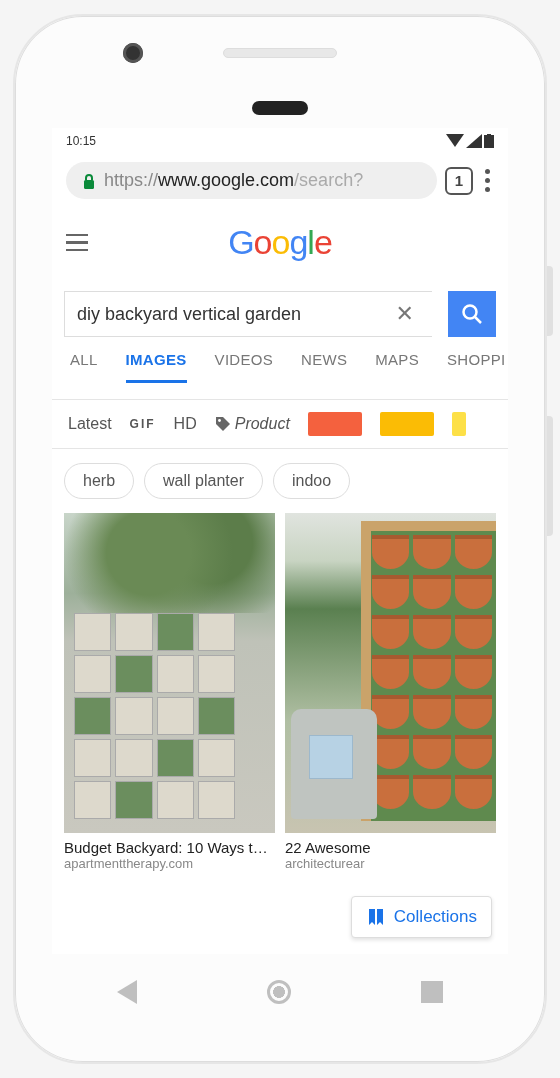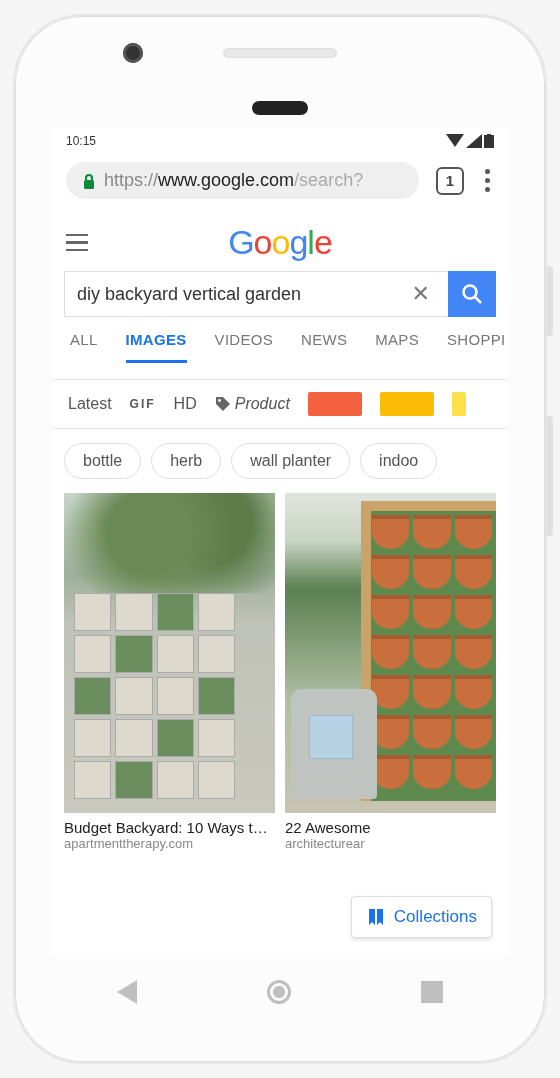--- a/index.html
+++ b/index.html
@@ -83,21 +83,21 @@
   .status-icons {
     display: flex;
     gap: 2px;
     align-items: center;
   }
 
   
   .url-row {
     display: flex;
     align-items: center;
-    gap: 17px;
+    gap: 8px;
     padding: 10px 14px 14px;
   }
   .url-pill {
     flex: 1;
     background: #efefef;
     border-radius: 24px;
     display: flex;
     align-items: center;
     padding: 8px 16px;
     font-size: 18px;
@@ -154,21 +154,22 @@
     font-family: Arial, sans-serif;
   }
   .glogo .b { color: #4285F4; }
   .glogo .r { color: #EA4335; }
   .glogo .y { color: #FBBC05; }
   .glogo .g { color: #34A853; }
 
   
   .search-row {
     display: flex;
-    margin: 1px 12px 0;
+    margin: 21px 12px 0;
+    gap: 16px;
   }
   .search-box {
     flex: 1;
     border: 1px solid #ddd;
     border-right: none;
     display: flex;
     align-items: center;
     padding: 0 12px;
     height: 46px;
   }
@@ -481,21 +482,20 @@
             <circle cx="4.5" cy="4.5" r="1.4" fill="#fff"></circle>
           </svg>
         <span>Product</span>
       </span>
       <span class="swatch sw-orange"></span>
       <span class="swatch sw-amber"></span>
       <span class="swatch sw-yellow"></span>
     </div>
 
     <div class="pills">
-      <span class="pill">bottle</span>
       <span class="pill">herb</span>
       <span class="pill">wall planter</span>
       <span class="pill">indoo</span>
     </div>
 
     <div class="results">
       <div class="card">
         <div class="thumb thumb1">
           <div class="blocks">
               <div></div>

